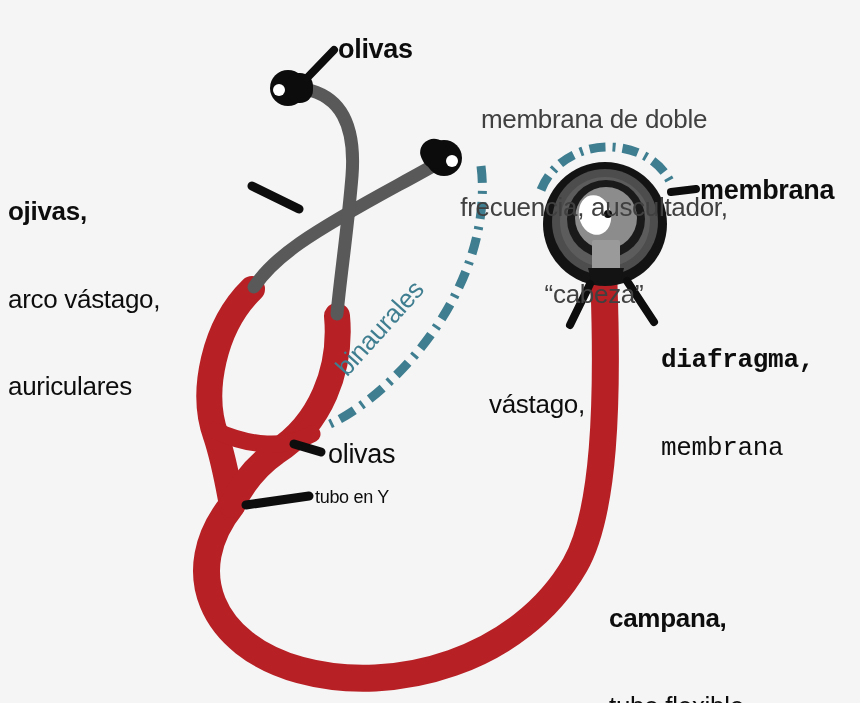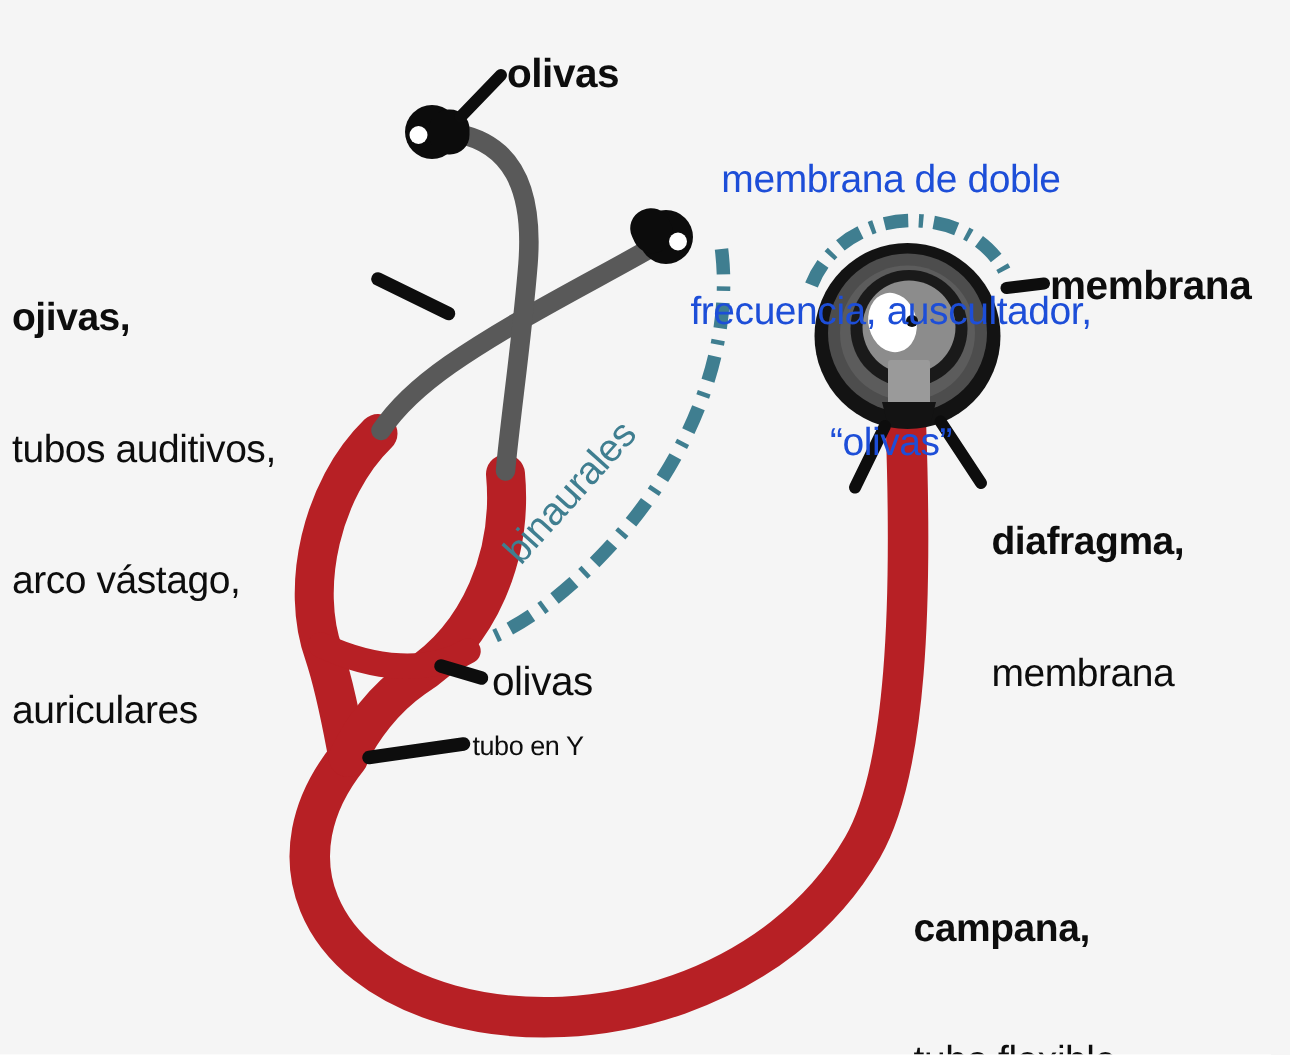--- a/index.html
+++ b/index.html
@@ -24,32 +24,32 @@
     width: 860px;
     height: 703px;
   }
   .lbl {
     position: absolute;
     color: #0d0d0d;
     line-height: 1.12;
     white-space: pre;
     letter-spacing: -0.3px;
   }
-  .lbl.teal { color: #1d4ed8; }
+  .lbl.teal { color: #404040; }
   .bold { font-weight: bold; }
   .ralign { text-align: left; }
   .lalign { text-align: left; }
   .calign { text-align: center; }
 
   
   #label-olivas      { left: 338px; top: 34px;  font-size: 27px; }
   #label-ojivas      { left: 8px;   top: 139px; font-size: 26px; width: 246px; }
   #label-membrana    { left: 434px; top: 47px;  font-size: 26px; width: 320px; }
   #label-campana     { left: 700px; top: 175px; font-size: 27px; }
-  #label-diafragma   { left: 661px; top: 288px; font-size: 26px; }
+  #label-diafragma   { left: 661px; top: 288px; font-size: 26px; font-family: Liberation Mono, monospace; }
   #label-vastago     { left: 489px; top: 332px; font-size: 26px; }
   #label-muelle      { left: 328px; top: 439px; font-size: 27px; }
   #label-tuboeny     { left: 315px; top: 487px; font-size: 18px; }
   #label-manguera    { left: 609px; top: 546px; font-size: 26px; }
 
   #label-binaurales {
     left: 330px; top: 362px;
     font-size: 26px;
     transform: rotate(-48deg);
     transform-origin: 0 0;
@@ -142,39 +142,39 @@
       <line x1="590" y1="284" x2="570" y2="325" stroke-width="8"></line>
       <line x1="294" y1="444" x2="321" y2="452" stroke-width="9"></line>
       <line x1="246" y1="505" x2="309" y2="496" stroke-width="9"></line>
     </g>
   </svg>
 
   <div class="lbl bold lalign" id="label-olivas">olivas</div>
 
   <div class="lbl ralign" id="label-ojivas">
     <div class="bold">ojivas,</div>
-    <div>tubos auditivos,</div>
     <div>arco vástago,</div>
     <div>auriculares</div>
   </div>
 
   <div class="lbl teal calign" id="label-membrana">
     <div>membrana de doble</div>
     <div>frecuencia, auscultador,</div>
-    <div>“olivas”</div>
+    <div>“cabeza”</div>
   </div>
 
   <div class="lbl bold lalign" id="label-campana">membrana</div>
 
   <div class="lbl lalign" id="label-diafragma">
     <div class="bold">diafragma,</div>
     <div>membrana</div>
   </div>
 
   <div class="lbl lalign" id="label-vastago">
+    <div>vástago,</div>
   </div>
 
   <div class="lbl" id="label-binaurales">binaurales</div>
 
   <div class="lbl lalign" id="label-muelle">olivas</div>
 
   <div class="lbl lalign" id="label-tuboeny">tubo en Y</div>
 
   <div class="lbl lalign" id="label-manguera">
     <div class="bold">campana,</div>

